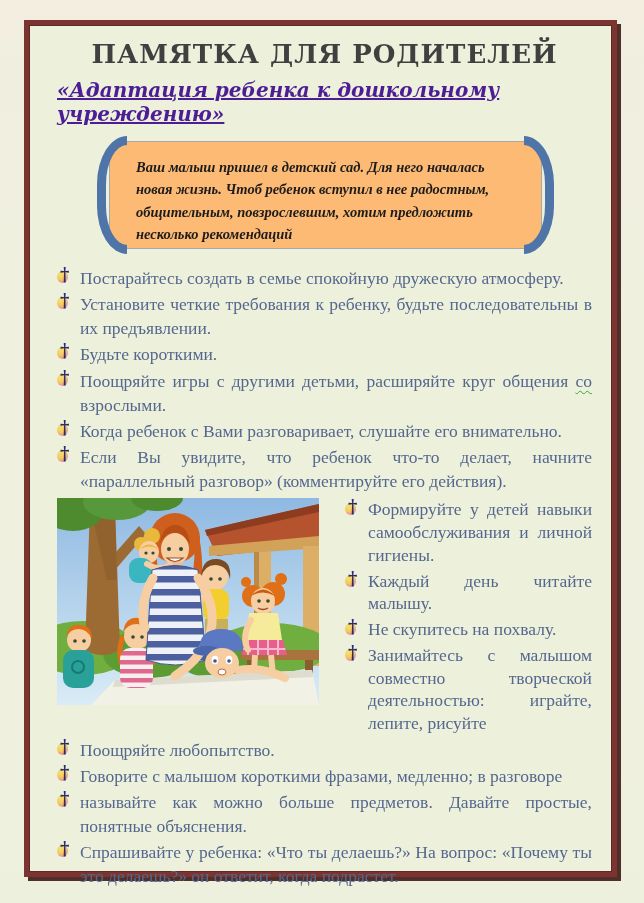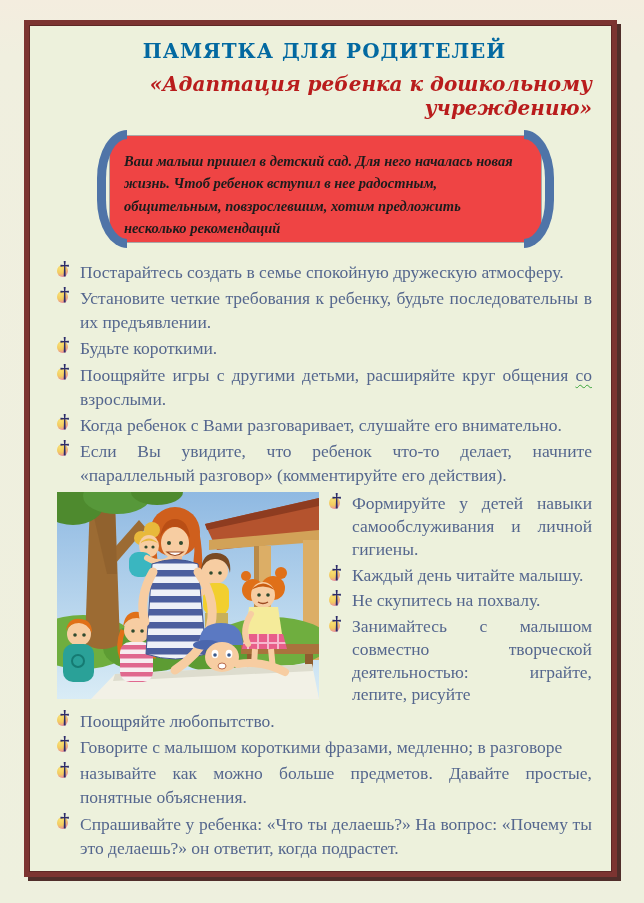--- a/index.html
+++ b/index.html
@@ -11,53 +11,53 @@
   }
   .frame {
     position: absolute; left: 24px; top: 20px; width: 593px; height: 857px;
     background: #edf1dc; border: 5px solid #7c3431;
     box-shadow: 4px 4px 0 rgba(62,24,22,0.9), inset 0 0 0 1px #5f2725;
     padding: 8px 20px 0 28px;
   }
   h1.title {
     margin: 6px 0 0; text-align: center;
     font-family: "DejaVu Serif", serif; font-weight: bold;
-    font-size: 20px; letter-spacing: 1px; color: #0369a1;
+    font-size: 26px; letter-spacing: 1px; color: #404040;
   }
   h2.subtitle {
-    margin: 9px 0 0; text-align: right;
+    margin: 9px 0 0; text-align: left;
     font-family: "DejaVu Serif", serif; font-weight: bold; font-style: italic;
-    font-size: 20px; color: #b91c1c;
+    font-size: 20px; color: #4c1d95; text-decoration: underline;
   }
   .callout { position: relative; height: 118px; margin: 10px 38px 12px 40px; }
   .callout-box {
     position: absolute; left: 12px; right: 12px; top: 5px; bottom: 5px;
-    background: #ef4444; border: 1px solid #a8a8a8; border-radius: 10px;
-    padding: 14px 28px 0 14px;
+    background: #fdba74; border: 1px solid #a8a8a8; border-radius: 10px;
+    padding: 14px 28px 0 26px;
   }
   .bracket { position: absolute; top: 0; bottom: 0; width: 30px; }
   .bracket.left  { left: 0;  border-left: 9px solid #4f74a8; border-top: 9px solid #4f74a8; border-bottom: 9px solid #4f74a8; border-radius: 30px 0 0 30px / 48px 0 0 48px; }
   .bracket.right { right: 0; border-right: 9px solid #4f74a8; border-top: 9px solid #4f74a8; border-bottom: 9px solid #4f74a8; border-radius: 0 30px 30px 0 / 0 48px 48px 0; }
   .intro-text {
     margin: 0; font-weight: bold; font-style: italic;
     font-size: 14.5px; line-height: 1.55; color: #1c1c1c; text-align: left;
   }
   ul.tips { list-style: none; margin: 0; padding: 0; font-size: 17.5px; color: #55678e; text-align: justify; line-height: 1.38; }
   ul.tips li { position: relative; padding-left: 23px; margin-bottom: 2px; }
   .bullet { position: absolute; left: 0; top: 1px; width: 16px; height: 18px; }
   .bullet::before {
     content: ""; position: absolute; left: 0; top: 4px; width: 11px; height: 12px; border-radius: 50%;
     background: radial-gradient(circle at 32% 25%, #f8df72 0%, #f2cb60 45%, #e98f9e 78%, #e27691 100%);
   }
   .bullet::after {
     content: "\2020"; position: absolute; left: 3px; top: -4px;
     font-family: "DejaVu Serif", serif; font-weight: bold; font-size: 18px; color: #2c2c6b;
   }
   .squiggle { text-decoration: underline wavy #3aa53a 1px; text-underline-offset: 3px; }
-  .two-col { display: flex; gap: 10px; margin-top: 5px; align-items: flex-start; }
+  .two-col { display: flex; gap: 26px; margin-top: 5px; align-items: flex-start; }
   .illustration { flex: none; width: 262px; height: 207px; }
   .illustration svg { display: block; }
   ul.tips.narrow { flex: 1; line-height: 1.3; }
   ul.tips.narrow li { margin-bottom: 3px; }
   ul.tips.bottom { }
 </style>
 </head>
 <body>
 
 <div class="page">

